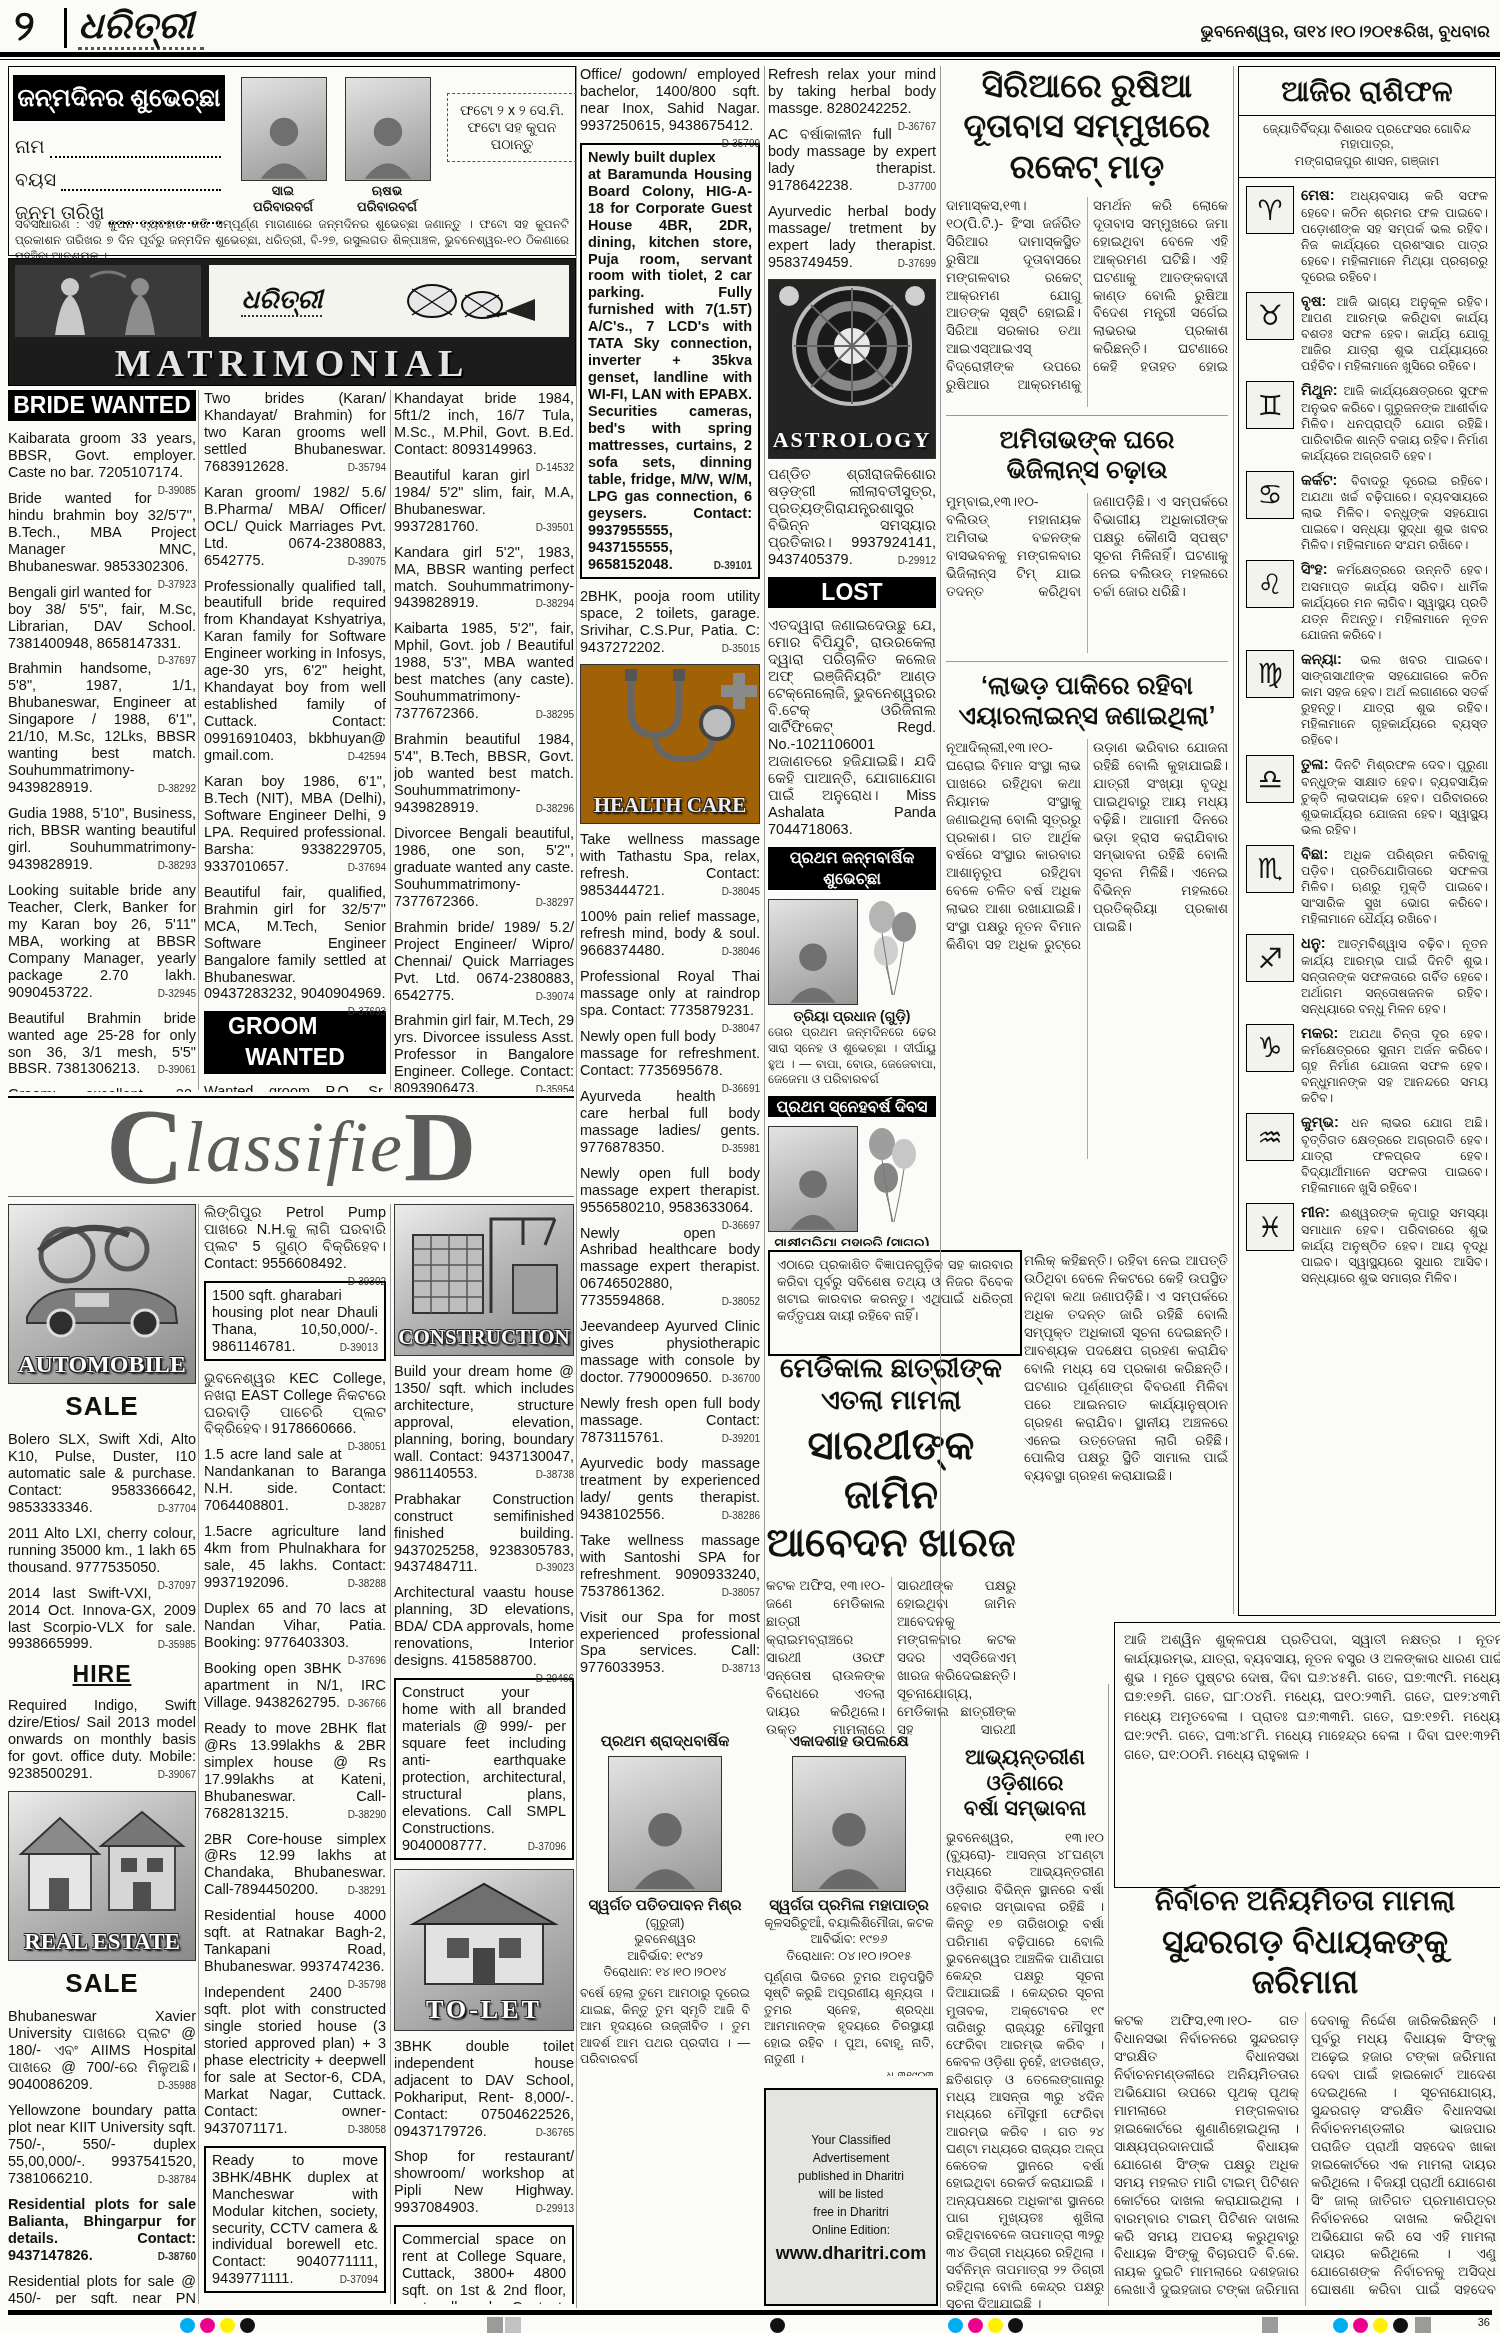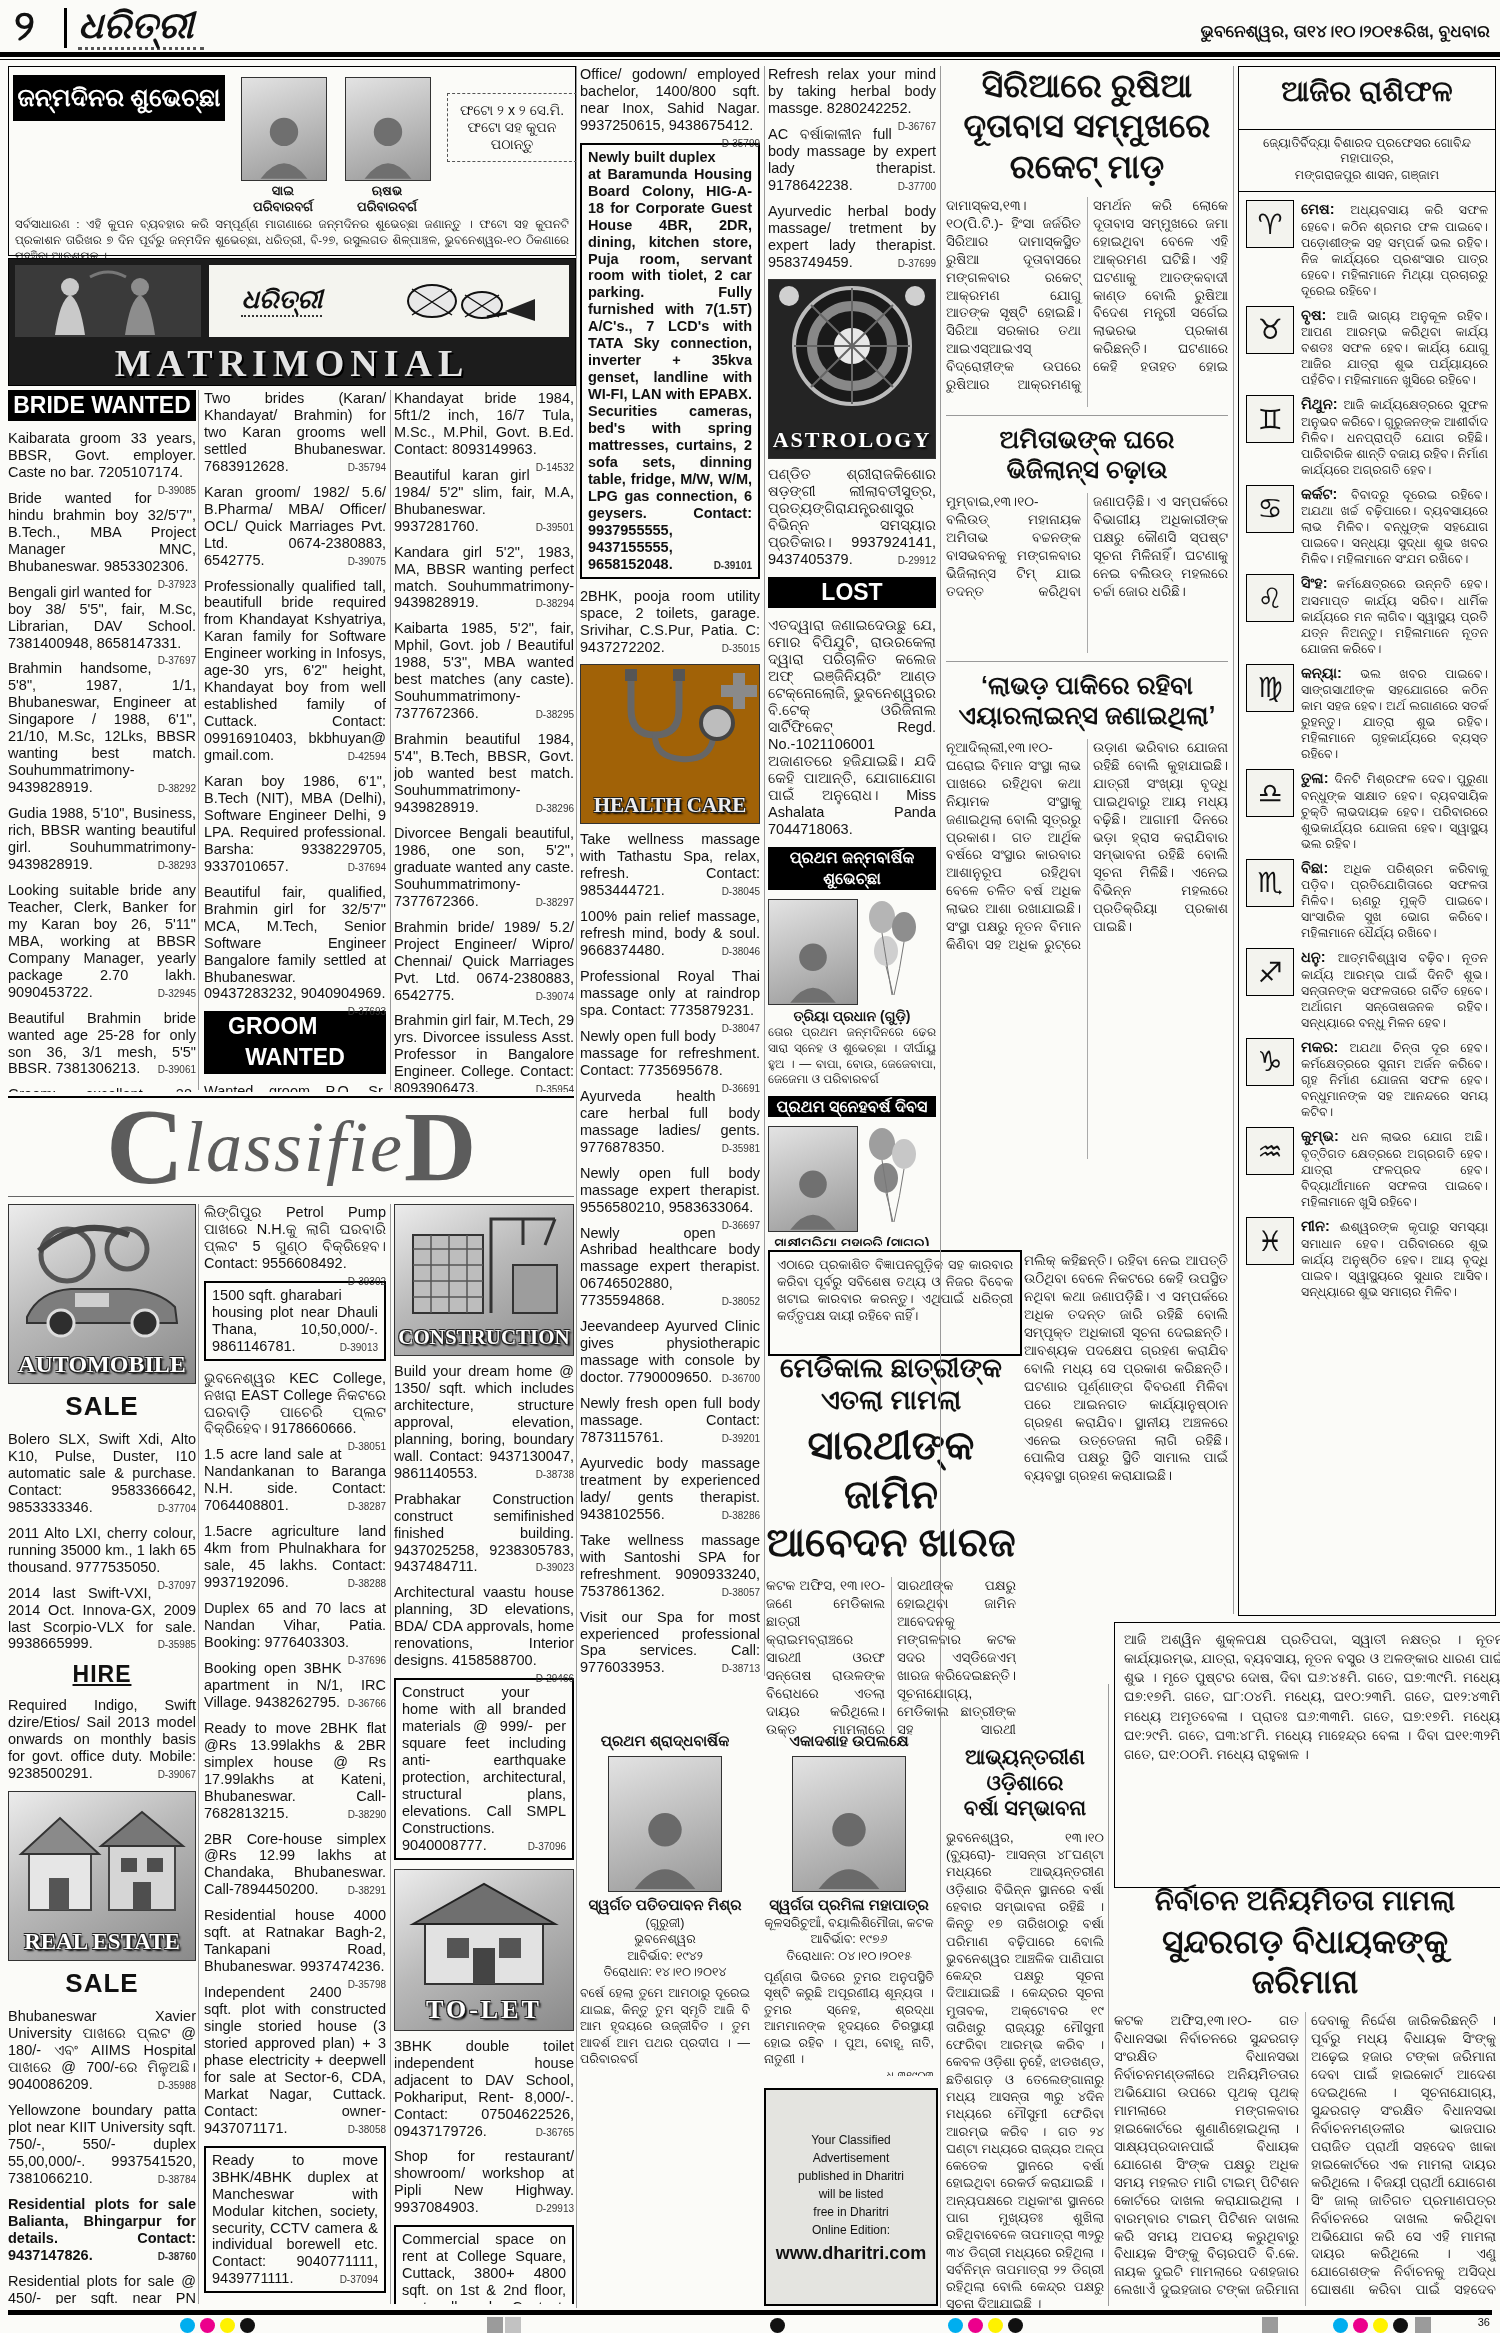--- a/index.html
+++ b/index.html
@@ -45,20 +45,34 @@
 
   <div class="abs" style="left:14px;top:2px;font-size:42px;font-weight:700;font-family:'Liberation Serif',serif;">୨</div>
   <div class="abs" style="left:64px;top:8px;width:3px;height:40px;background:#000;"></div>
   <div class="abs" style="left:78px;top:4px;font-size:37px;font-weight:700;font-style:italic;font-family:'Liberation Serif',serif;border-bottom:3px dotted #555;padding-right:10px;">ଧରିତ୍ରୀ</div>
   <div class="abs" style="right:10px;top:22px;font-size:17px;font-weight:700;">ଭୁବନେଶ୍ୱର, ତା୧୪।୧୦।୨୦୧୫ରିଖ, ବୁଧବାର</div>
   <div class="hrule" style="left:0;top:52px;width:1500px;height:5px;"></div>
   <div class="hrule" style="left:0;top:59px;width:1500px;height:1px;"></div>
 
   <div class="abs" style="left:8px;top:66px;width:566px;height:188px;border:1px solid #000;">
     <div class="abs" style="left:4px;top:8px;width:212px;height:46px;background:#000;color:#fff;display:flex;align-items:center;justify-content:center;font-size:25px;font-weight:700;font-family:'Liberation Serif',serif;">ଜନ୍ମଦିନର ଶୁଭେଚ୍ଛା</div>
+    <div class="abs" style="left:0;top:58px;width:222px;">
+      <div class="field">
+          <span>ନାମ</span>
+          <span class="dots"></span>
+        </div>
+      <div class="field">
+          <span>ବୟସ</span>
+          <span class="dots"></span>
+        </div>
+      <div class="field">
+          <span>ଜନ୍ମ ତାରିଖ</span>
+          <span class="dots"></span>
+        </div>
+    </div>
     <div class="portrait abs" style="left:232px;top:10px;width:84px;height:102px;">
       <svg width="64" height="74" viewBox="0 0 100 120">
           <circle cx="50" cy="42" r="23" fill="#6f6f6f"></circle>
           <path d="M12 118 Q50 68 88 118 Z" fill="#6f6f6f"></path>
         </svg>
     </div>
     <div class="capt abs" style="left:222px;top:116px;width:104px;font-weight:700;">
       <div>ସାଇ</div>
         <div>ପରିବାରବର୍ଗ</div>
     </div>
@@ -617,21 +631,21 @@
     <div style="font-size:18px;font-weight:700;margin-top:4px;">www.dharitri.com</div>
   </div>
 
   <div class="abs" style="left:946px;top:1744px;width:158px;height:622px;overflow:hidden;">
     <div class="newshl" style="font-size:21px;">ଆଭ୍ୟନ୍ତରୀଣ ଓଡ଼ିଶାରେ
 ବର୍ଷା ସମ୍ଭାବନା</div>
     <div class="newsbody" style="margin-top:8px;font-size:13px;">ଭୁବନେଶ୍ୱର, ୧୩।୧୦ (ବ୍ୟୁରୋ)- ଆସନ୍ତା ୪୮ଘଣ୍ଟା ମଧ୍ୟରେ ଆଭ୍ୟନ୍ତରୀଣ ଓଡ଼ିଶାର ବିଭିନ୍ନ ସ୍ଥାନରେ ବର୍ଷା ହେବାର ସମ୍ଭାବନା ରହିଛି । କିନ୍ତୁ ୧୭ ତାରିଖଠାରୁ ବର୍ଷା ପରିମାଣ ବଢ଼ିପାରେ ବୋଲି ଭୁବନେଶ୍ୱର ଆଞ୍ଚଳିକ ପାଣିପାଗ କେନ୍ଦ୍ର ପକ୍ଷରୁ ସୂଚନା ଦିଆଯାଇଛି । କେନ୍ଦ୍ରର ସୂଚନା ମୁତାବକ, ଅକ୍ଟୋବର ୧୯ ତାରିଖରୁ ରାଜ୍ୟରୁ ମୌସୁମୀ ଫେରିବା ଆରମ୍ଭ କରିବ । କେବଳ ଓଡ଼ିଶା ନୁହେଁ, ଝାଡଖଣ୍ଡ, ଛତିଶଗଡ଼ ଓ ତେଲେଙ୍ଗାନାରୁ ମଧ୍ୟ ଆସନ୍ତା ୩ରୁ ୪ଦିନ ମଧ୍ୟରେ ମୌସୁମୀ ଫେରିବା ଆରମ୍ଭ କରିବ । ଗତ ୨୪ ଘଣ୍ଟା ମଧ୍ୟରେ ରାଜ୍ୟର ଅଳ୍ପ କେତେକ ସ୍ଥାନରେ ବର୍ଷା ହୋଇଥିବା ରେକର୍ଡ କରାଯାଇଛି । ଅନ୍ୟପକ୍ଷରେ ଅଧିକାଂଶ ସ୍ଥାନରେ ପାଗ ମୁଖ୍ୟତଃ ଶୁଖିଲା ରହିଥିବାବେଳେ ତାପମାତ୍ରା ୩୨ରୁ ୩୪ ଡିଗ୍ରୀ ମଧ୍ୟରେ ରହିଥିଲା । ସର୍ବନିମ୍ନ ତାପମାତ୍ରା ୨୨ ଡିଗ୍ରୀ ରହିଥିଲା ବୋଲି କେନ୍ଦ୍ର ପକ୍ଷରୁ ସୂଚନା ଦିଆଯାଇଛି ।</div>
   </div>
 
   <div class="abs" style="left:1238px;top:66px;width:256px;height:1548px;border:1.5px solid #000;padding:0;overflow:hidden;">
-    <div style="text-align:center;font-weight:700;font-size:29px;padding:8px 0 20px;border-bottom:1.5px solid #000;">ଆଜିର ରାଶିଫଳ</div>
+    <div style="text-align:center;font-weight:700;font-size:29px;padding:8px 0 6px;border-bottom:1.5px solid #000;">ଆଜିର ରାଶିଫଳ</div>
     <div style="text-align:center;font-size:12.5px;padding:6px 4px 2px;">ଜ୍ୟୋତିର୍ବିଦ୍ୟା ବିଶାରଦ ପ୍ରଫେସର ଗୋବିନ୍ଦ ମହାପାତ୍ର,</div>
     <div style="text-align:center;font-size:12.5px;padding:0 4px 8px;border-bottom:1px solid #000;">ମଙ୍ଗରାଜପୁର ଶାସନ, ଗଞ୍ଜାମ</div>
     <div style="padding:8px 7px 0;">
         <div class="sign">
     <span class="sign-icon">
             <span>♈</span>
           </span>
     <p class="sign-text"><b>ମେଷ:</b> <span>ଅଧ୍ୟବସାୟ କରି ସଫଳ ହେବେ। କଠିନ ଶ୍ରମର ଫଳ ପାଇବେ। ପଡ଼ୋଶୀଙ୍କ ସହ ସମ୍ପର୍କ ଭଲ ରହିବ। ନିଜ କାର୍ଯ୍ୟରେ ପ୍ରଶଂସାର ପାତ୍ର ହେବେ। ମହିଳାମାନେ ମିଥ୍ୟା ପ୍ରଚାରରୁ ଦୂରେଇ ରହିବେ।</span></p>
   </div>
         <div class="sign">

